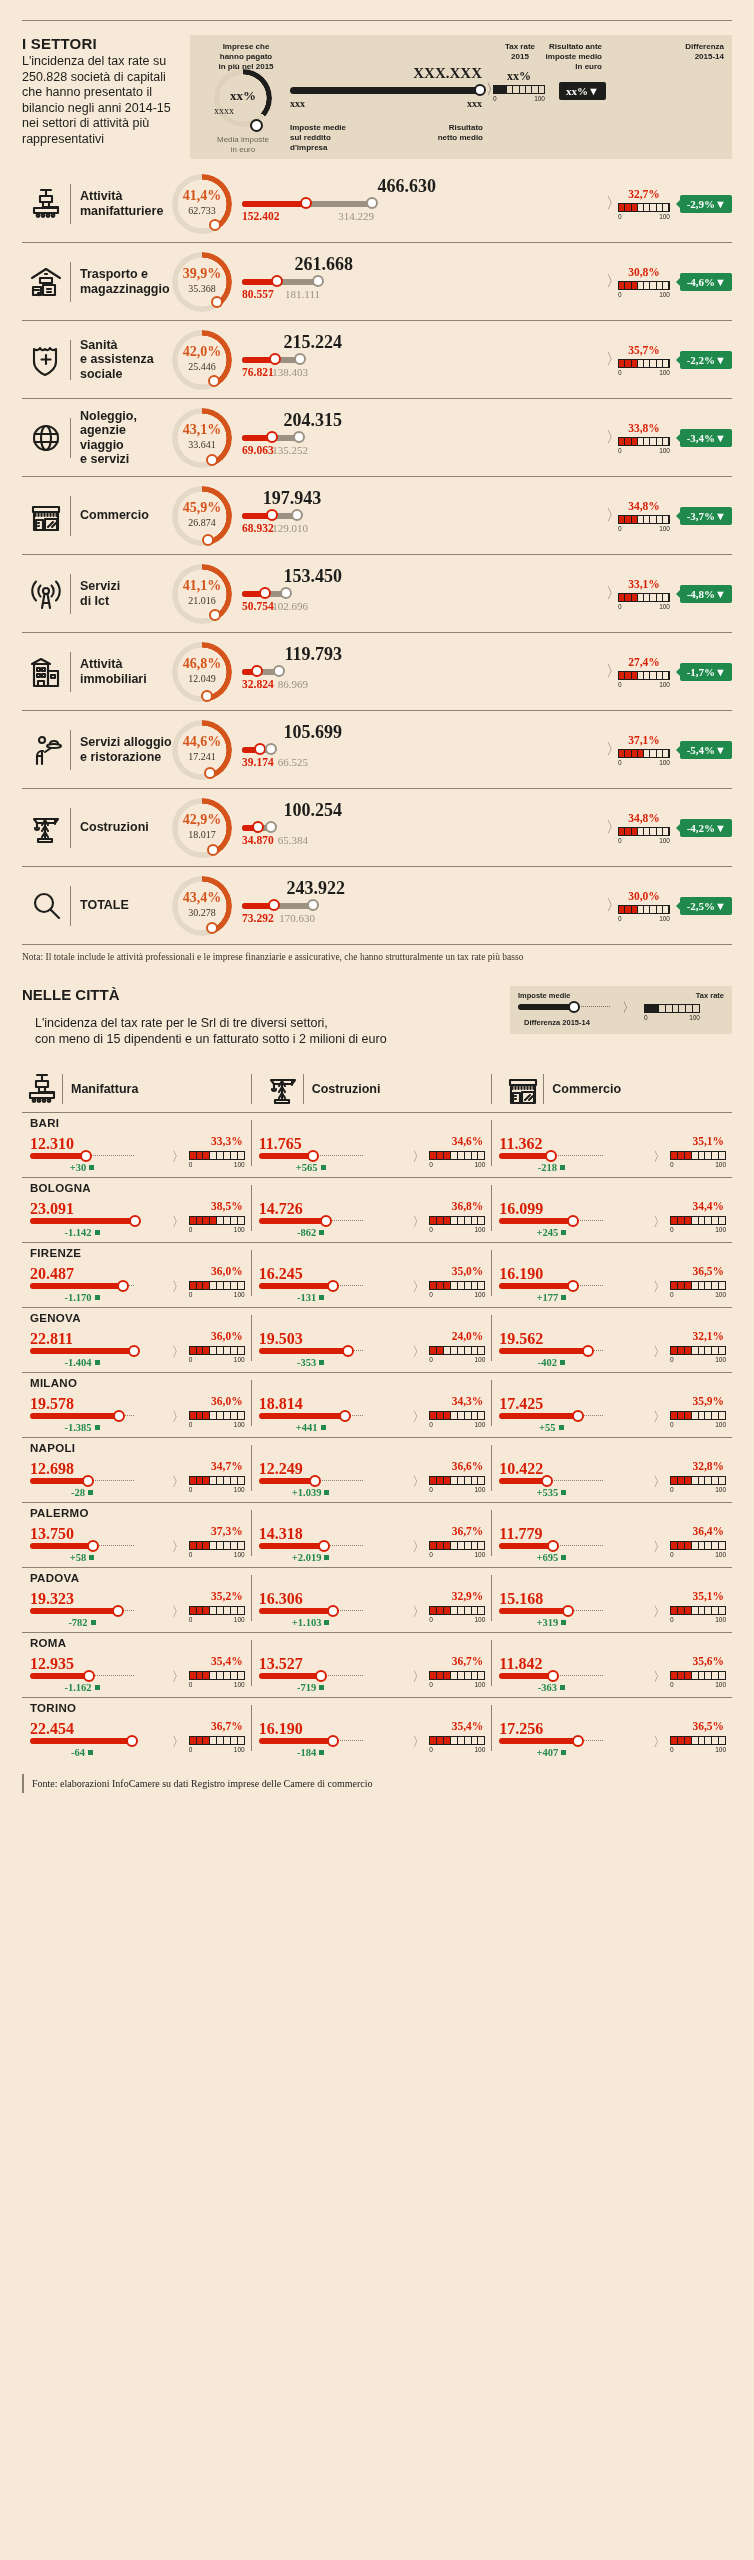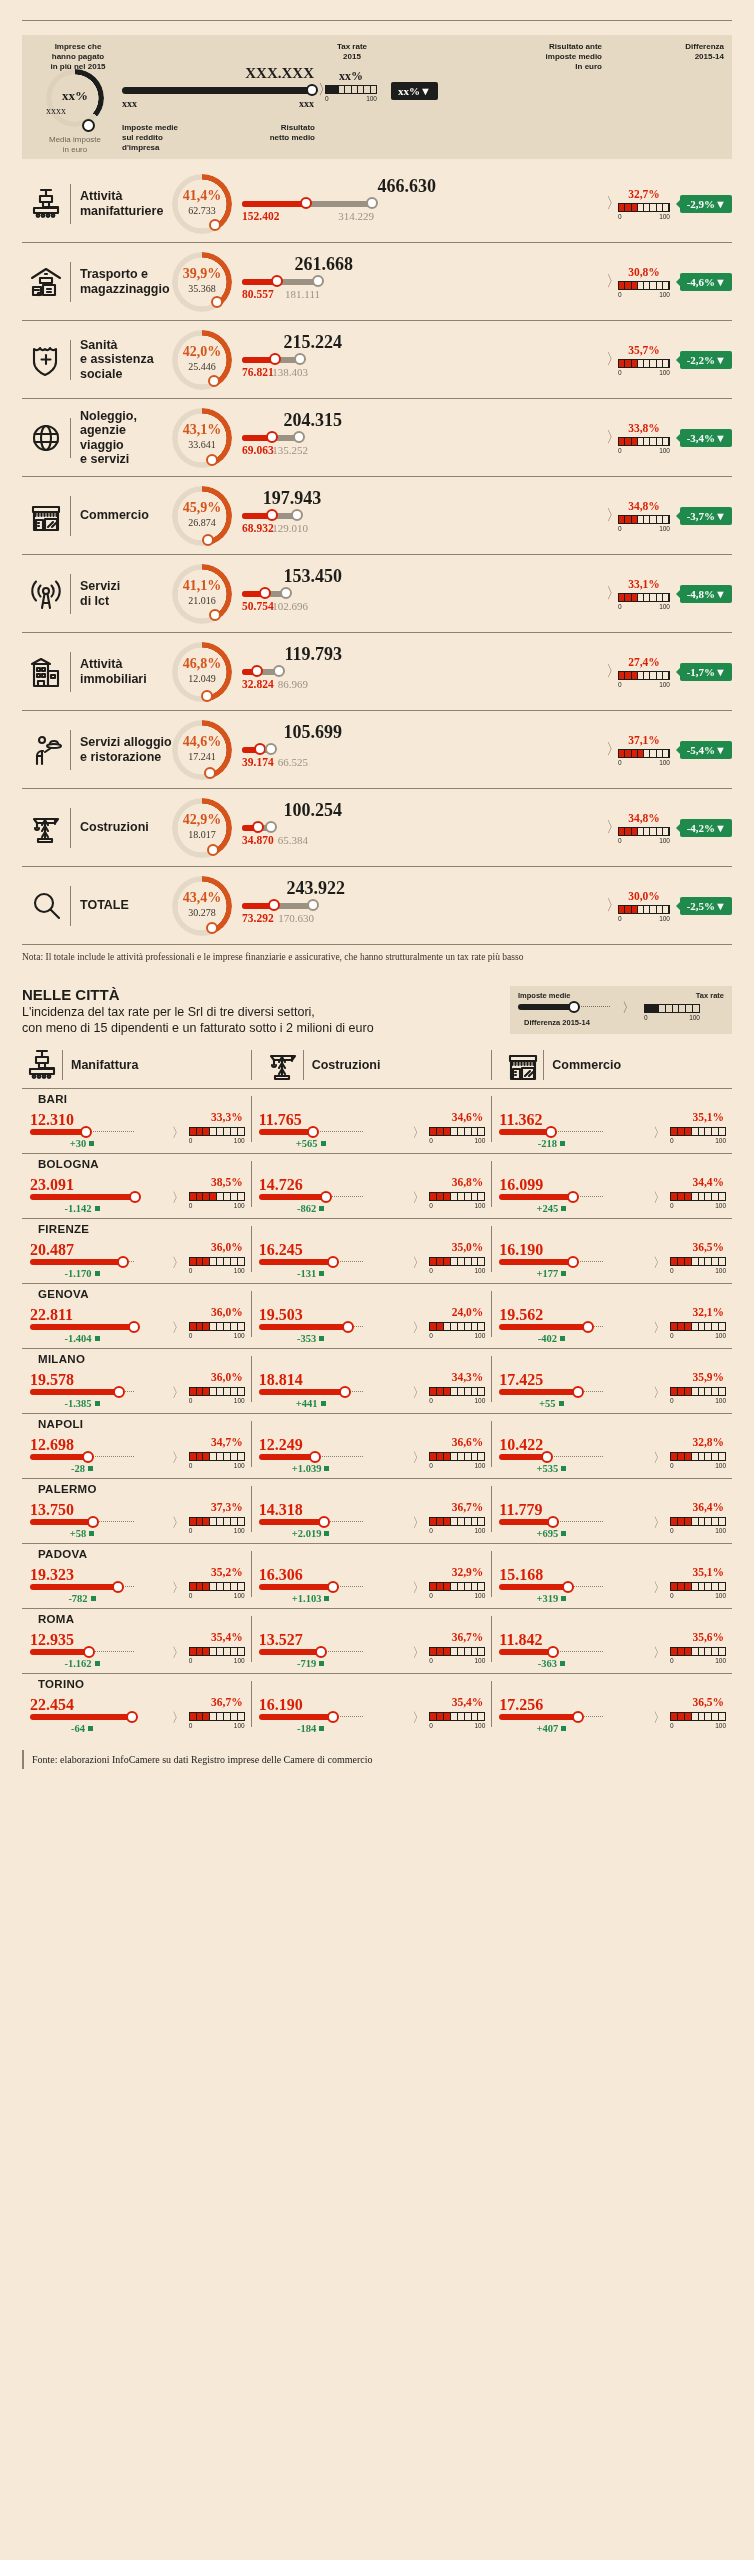--- a/index.html
+++ b/index.html
@@ -127,21 +127,21 @@
   
   .note{
     margin:0 22px; border-top:1px solid #8d8272; padding-top:7px;
     font-size:9.5px; color:#3a332b; font-family:"Liberation Serif", serif;
   }
 
   
   .city-head{display:flex; margin:24px 22px 0 22px; align-items:flex-start;}
   .city-head .txt{flex:1;}
   .city-head h2{font-size:15px; font-weight:bold; margin:0 0 2px 0;}
-  .city-head p{font-size:12.5px; line-height:15.5px; margin:0;}
+  .city-head p{font-size:12.5px; line-height:15.5px; margin:13px;}
   .city-legend{
     width:222px; flex:0 0 222px; background:#e6d9c3; height:48px; position:relative;
   }
   .cl-lbl{position:absolute; font-size:7.5px; font-weight:bold;}
   .cl-bar{position:absolute; left:8px; top:18px; width:92px; height:6px;}
   .cl-bar .fill{position:absolute;left:0;top:0;height:6px;width:55px;background:#1d1d1b;border-radius:3px;}
   .cl-bar .dots{position:absolute;left:55px;top:2px;right:0;border-top:1.5px dotted #7a6f60;}
   .cl-bar .knob{position:absolute;width:8px;height:8px;border-radius:50%;background:#fff;border:2.5px solid #1d1d1b;left:50px;top:-3px;}
   .cl-tax{position:absolute; left:134px; top:18px; width:56px;}
 
@@ -149,21 +149,21 @@
   .colh{flex:1; display:flex; align-items:center; position:relative; padding-bottom:6px;}
   .colh + .colh{padding-left:12px;}
   .colh .sep{position:absolute; left:0; top:2px; bottom:8px; width:1px; background:#8d8272;}
   .colh .ic{width:40px; flex:0 0 40px; display:flex; justify-content:center;}
   .colh .vd{width:1px;height:30px;background:#8d8272;}
   .colh .nm{font-size:12.5px; font-weight:bold; padding-left:8px;}
 
   .city-rows{margin:0 22px;}
   .crow{display:flex; border-top:1px solid #8d8272; padding:5px 0 7px 0; position:relative;}
   .crow .cname{
-    position:absolute; left:16px; top:4px; font-size:11.5px; font-weight:bold; letter-spacing:.3px;
+    position:absolute; left:8px; top:4px; font-size:11.5px; font-weight:bold; letter-spacing:.3px;
   }
   .ccell{flex:1; position:relative; height:52px; padding-top:17px; box-sizing:border-box;}
   .ccell + .ccell{padding-left:12px;}
   .ccell .csep{position:absolute; left:0; top:2px; bottom:4px; width:1px; background:#8d8272;}
   .ccell .amt{position:absolute; top:17px; left:8px; font-family:"Liberation Serif", serif;
     font-size:16px; font-weight:bold; color:#d81e05;}
   .ccell .tpc{position:absolute; top:17px; right:8px; font-family:"Liberation Serif", serif;
     font-size:11.5px; font-weight:bold; color:#d81e05;}
   .ccell .cbar{position:absolute; top:35px; left:8px; width:104px; height:6px;}
   .ccell .cbar .fill{position:absolute;left:0;top:0;height:6px;background:#d81e05;border-radius:3px;}
@@ -184,20 +184,24 @@
   svg{display:block;}
 </style>
 </head>
 <body>
 
 <div class="page">
 
   <div class="rule-top"></div>
 
   <div class="intro-wrap">
+    <div class="intro-text">
+      <h2>I SETTORI</h2>
+      <p>L'incidenza del tax rate su 250.828 società di capitali che hanno presentato il bilancio negli anni 2014-15 nei settori di attività più rappresentativi</p>
+    </div>
 
     <div class="legend-box">
       <div class="lg-lbl" style="left:14px;top:7px;width:84px;text-align:center;white-space:pre-line">Imprese che
 hanno pagato
 in più nel 2015</div>
 
       <div class="donut-demo">
         <div class="ring"></div>
         <div class="knob"></div>
       </div>
@@ -762,21 +766,21 @@
     </div>
     <div class="s-bar">
       <div class="v-big" style="left:3px;width:100px;text-align:right">243.922</div>
       <div class="track">
         <div class="grey" style="width:69px"></div>
         <div class="red" style="width:30px"></div>
         <div class="k1" style="left:26px"></div>
         <div class="k2" style="left:65px"></div>
       </div>
       <div class="v-red">73.292</div>
-      <div class="v-grey" style="left:21px;width:66px;text-align:center">170.630</div>
+      <div class="v-grey" style="left:7px;width:66px;text-align:right">170.630</div>
     </div>
     <div class="s-tax">
       <div class="brace2">〉</div>
       <div class="tpct">30,0%</div>
       <div class="tbarwrap">
         <div class="taxbar">
               <i class="on"></i>
               <i class="on"></i>
               <i class="on"></i>
               <i class=""></i>

